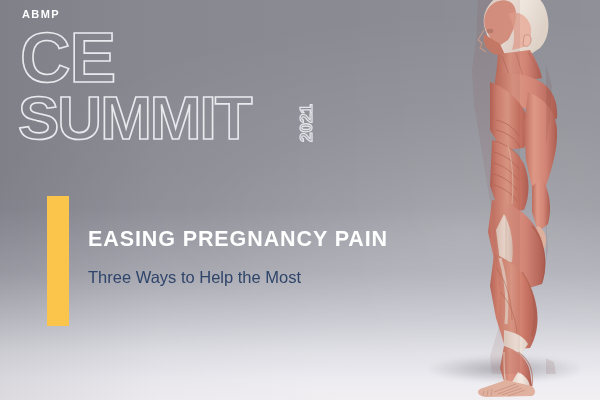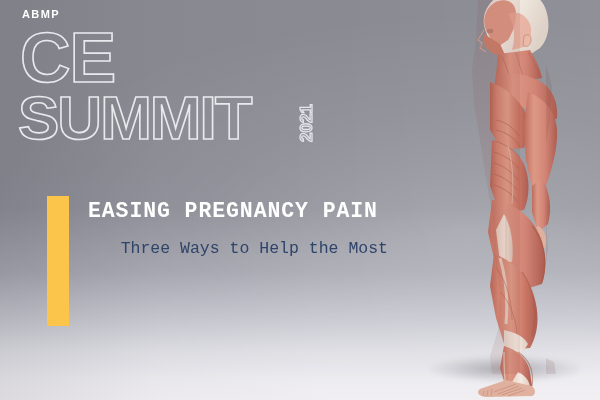--- a/index.html
+++ b/index.html
@@ -93,41 +93,39 @@
     position: absolute;
     left: 0;
     top: 0;
     width: 22px;
     height: 130px;
     background: #fbc54b;
   }
   .headline-text {
     position: absolute;
     left: 41px;
-    top: 4px;
+    top: 32px;
     width: 350px;
-    font-family: Liberation Mono, monospace;
   }
   .title {
     font-size: 21.5px;
     font-weight: bold;
     letter-spacing: 0.9px;
     color: #ffffff;
     line-height: 1.1;
     margin: 0;
     white-space: nowrap;
   }
   .subtitle {
     margin: 14px 0 0 0;
     font-size: 16.5px;
     font-weight: normal;
     color: #2e4469;
     line-height: 1.38;
     max-width: 300px;
-    text-align: right;
   }
 
   
   .figure-wrap {
     position: absolute;
     right: 0;
     top: 0;
     width: 180px;
     height: 400px;
   }

